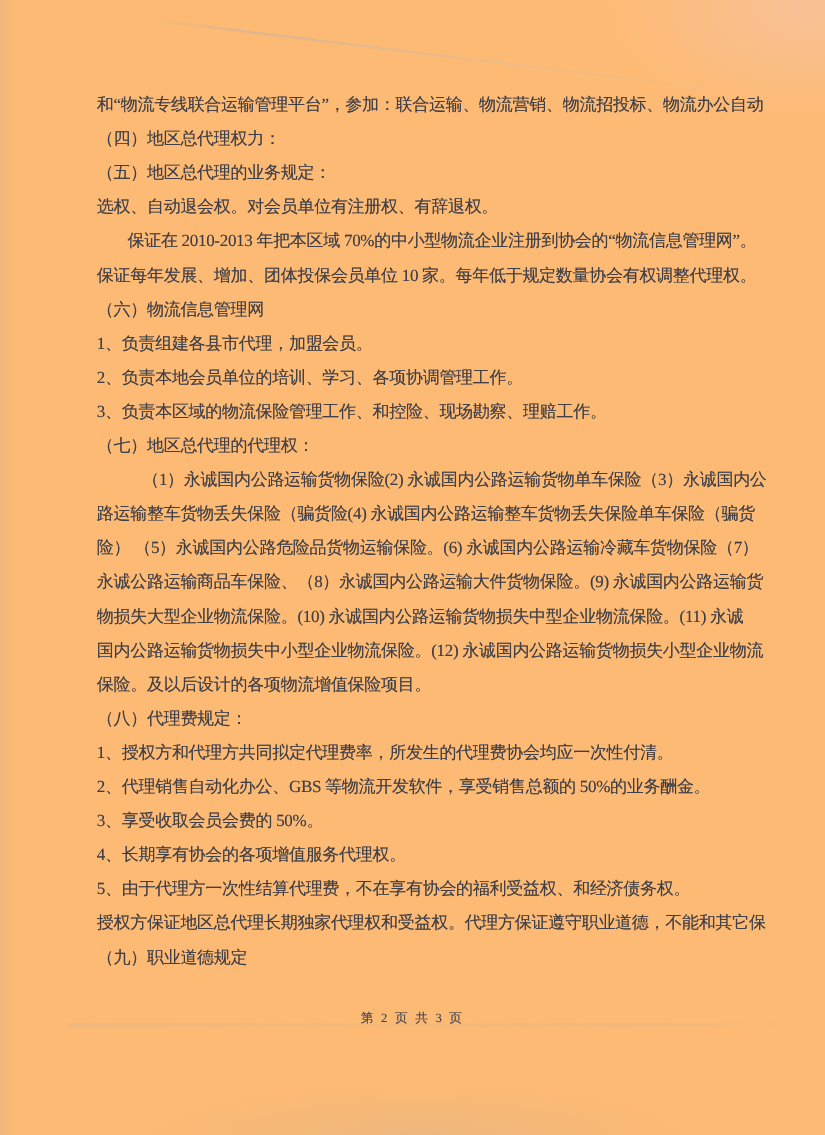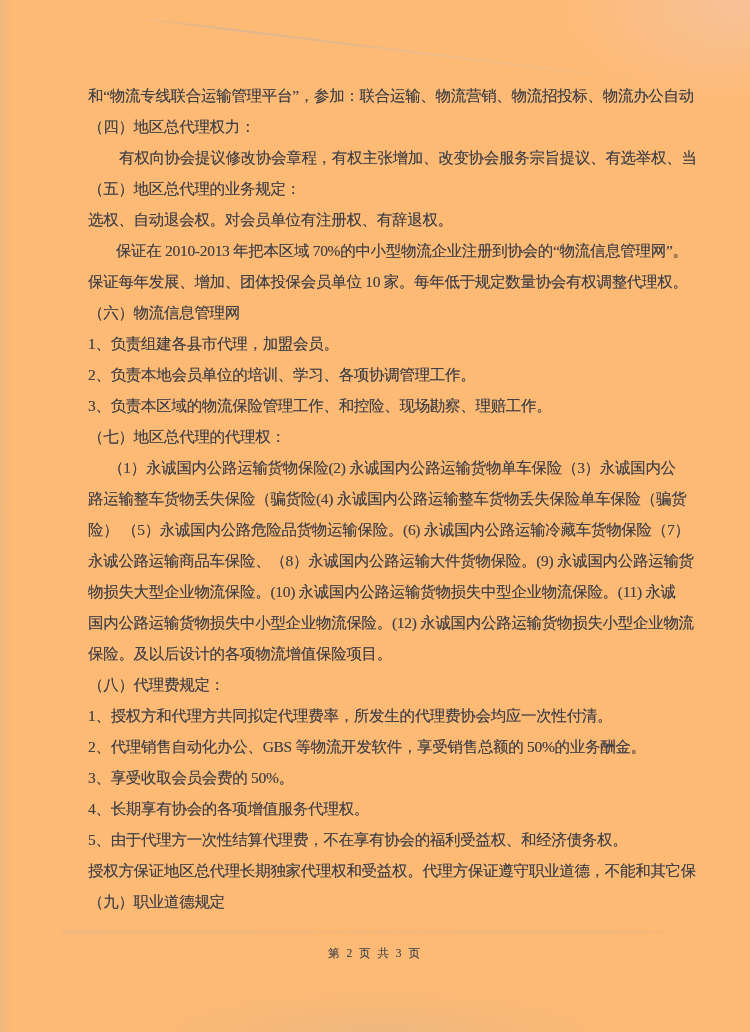--- a/index.html
+++ b/index.html
@@ -58,21 +58,21 @@
     line-height: 31px;
     font-size: 15.5px;
     letter-spacing: -0.3px;
     white-space: nowrap;
     color: #3f3f47;
     text-shadow: 0 0 0.6px rgba(63,63,71,0.55);
   }
   .page-footer {
     position: absolute;
     left: 0;
-    top: 946px;
+    top: 918px;
     width: 750px;
     text-align: center;
     font-size: 11.5px;
     letter-spacing: 2px;
     color: #46464e;
     text-shadow: 0 0 0.5px rgba(70,70,78,0.5);
   }
 </style>
 </head>
 <body>
@@ -81,31 +81,30 @@
   <div class="shade-left"></div>
   <div class="tint-top-right"></div>
   <div class="crease-top"></div>
   <div class="crease-bottom"></div>
   <div class="shade-bottom"></div>
 
   <div class="doc-body">
 
   <div class="text-line">和“物流专线联合运输管理平台”，参加：联合运输、物流营销、物流招投标、物流办公自动</div>
       <div class="text-line">（四）地区总代理权力：</div>
-      <div class="text-line" style="text-indent: 31px;">有权向协会提议修改协会章程，有权主张增加、改变协会服务宗旨提议、有选举权、当</div>
       <div class="text-line">（五）地区总代理的业务规定：</div>
       <div class="text-line">选权、自动退会权。对会员单位有注册权、有辞退权。</div>
       <div class="text-line" style="text-indent: 27.9px;">保证在 2010-2013 年把本区域 70%的中小型物流企业注册到协会的“物流信息管理网”。</div>
       <div class="text-line">保证每年发展、增加、团体投保会员单位 10 家。每年低于规定数量协会有权调整代理权。</div>
       <div class="text-line">（六）物流信息管理网</div>
       <div class="text-line">1、负责组建各县市代理，加盟会员。</div>
       <div class="text-line">2、负责本地会员单位的培训、学习、各项协调管理工作。</div>
       <div class="text-line">3、负责本区域的物流保险管理工作、和控险、现场勘察、理赔工作。</div>
       <div class="text-line">（七）地区总代理的代理权：</div>
-      <div class="text-line" style="text-indent: 20.15px;">（1）永诚国内公路运输货物保险(2) 永诚国内公路运输货物单车保险（3）永诚国内公</div>
+      <div class="text-line" style="text-indent: 20.15px; text-align: center;">（1）永诚国内公路运输货物保险(2) 永诚国内公路运输货物单车保险（3）永诚国内公</div>
       <div class="text-line">路运输整车货物丢失保险（骗货险(4) 永诚国内公路运输整车货物丢失保险单车保险（骗货</div>
       <div class="text-line">险） （5）永诚国内公路危险品货物运输保险。(6) 永诚国内公路运输冷藏车货物保险（7）</div>
       <div class="text-line">永诚公路运输商品车保险、（8）永诚国内公路运输大件货物保险。(9) 永诚国内公路运输货</div>
       <div class="text-line">物损失大型企业物流保险。(10) 永诚国内公路运输货物损失中型企业物流保险。(11) 永诚</div>
       <div class="text-line">国内公路运输货物损失中小型企业物流保险。(12) 永诚国内公路运输货物损失小型企业物流</div>
       <div class="text-line">保险。及以后设计的各项物流增值保险项目。</div>
       <div class="text-line">（八）代理费规定：</div>
       <div class="text-line">1、授权方和代理方共同拟定代理费率，所发生的代理费协会均应一次性付清。</div>
       <div class="text-line">2、代理销售自动化办公、GBS 等物流开发软件，享受销售总额的 50%的业务酬金。</div>
       <div class="text-line">3、享受收取会员会费的 50%。</div>

